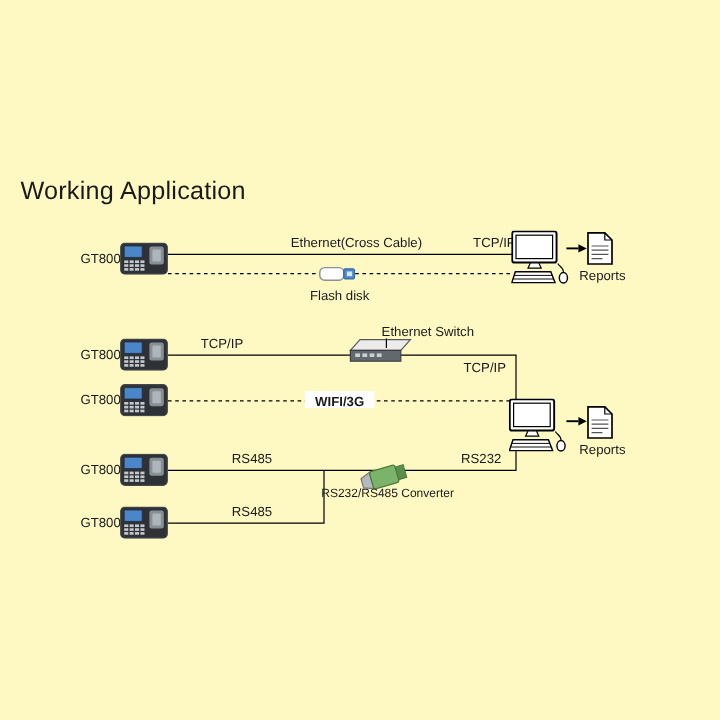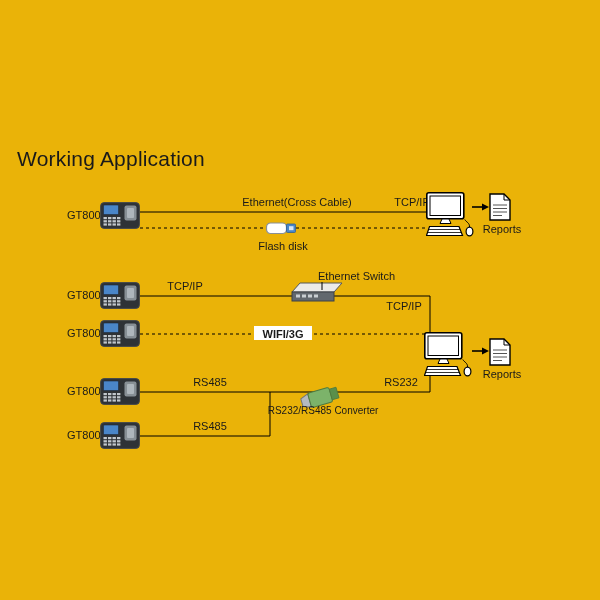--- a/index.html
+++ b/index.html
@@ -1,20 +1,20 @@
 <!DOCTYPE html>
 <html><head>
 <meta charset="utf-8">
 <style>
   html, body { margin: 0; padding: 0; background: #ffffff; }
   #stage {
     position: relative;
     width: 600px;
     height: 600px;
-    background: #eab308;
+    background: #fef9c3;
     font-family: "Liberation Sans", sans-serif;
     overflow: hidden;
   }
   svg text {
     font-family: "Liberation Sans", sans-serif;
     fill: #1a1a1a;
   }
   .lbl { font-size: 11px; }
   .lbl-sm { font-size: 10px; }
   .title-text { font-size: 21px; letter-spacing: 0.2px; }

